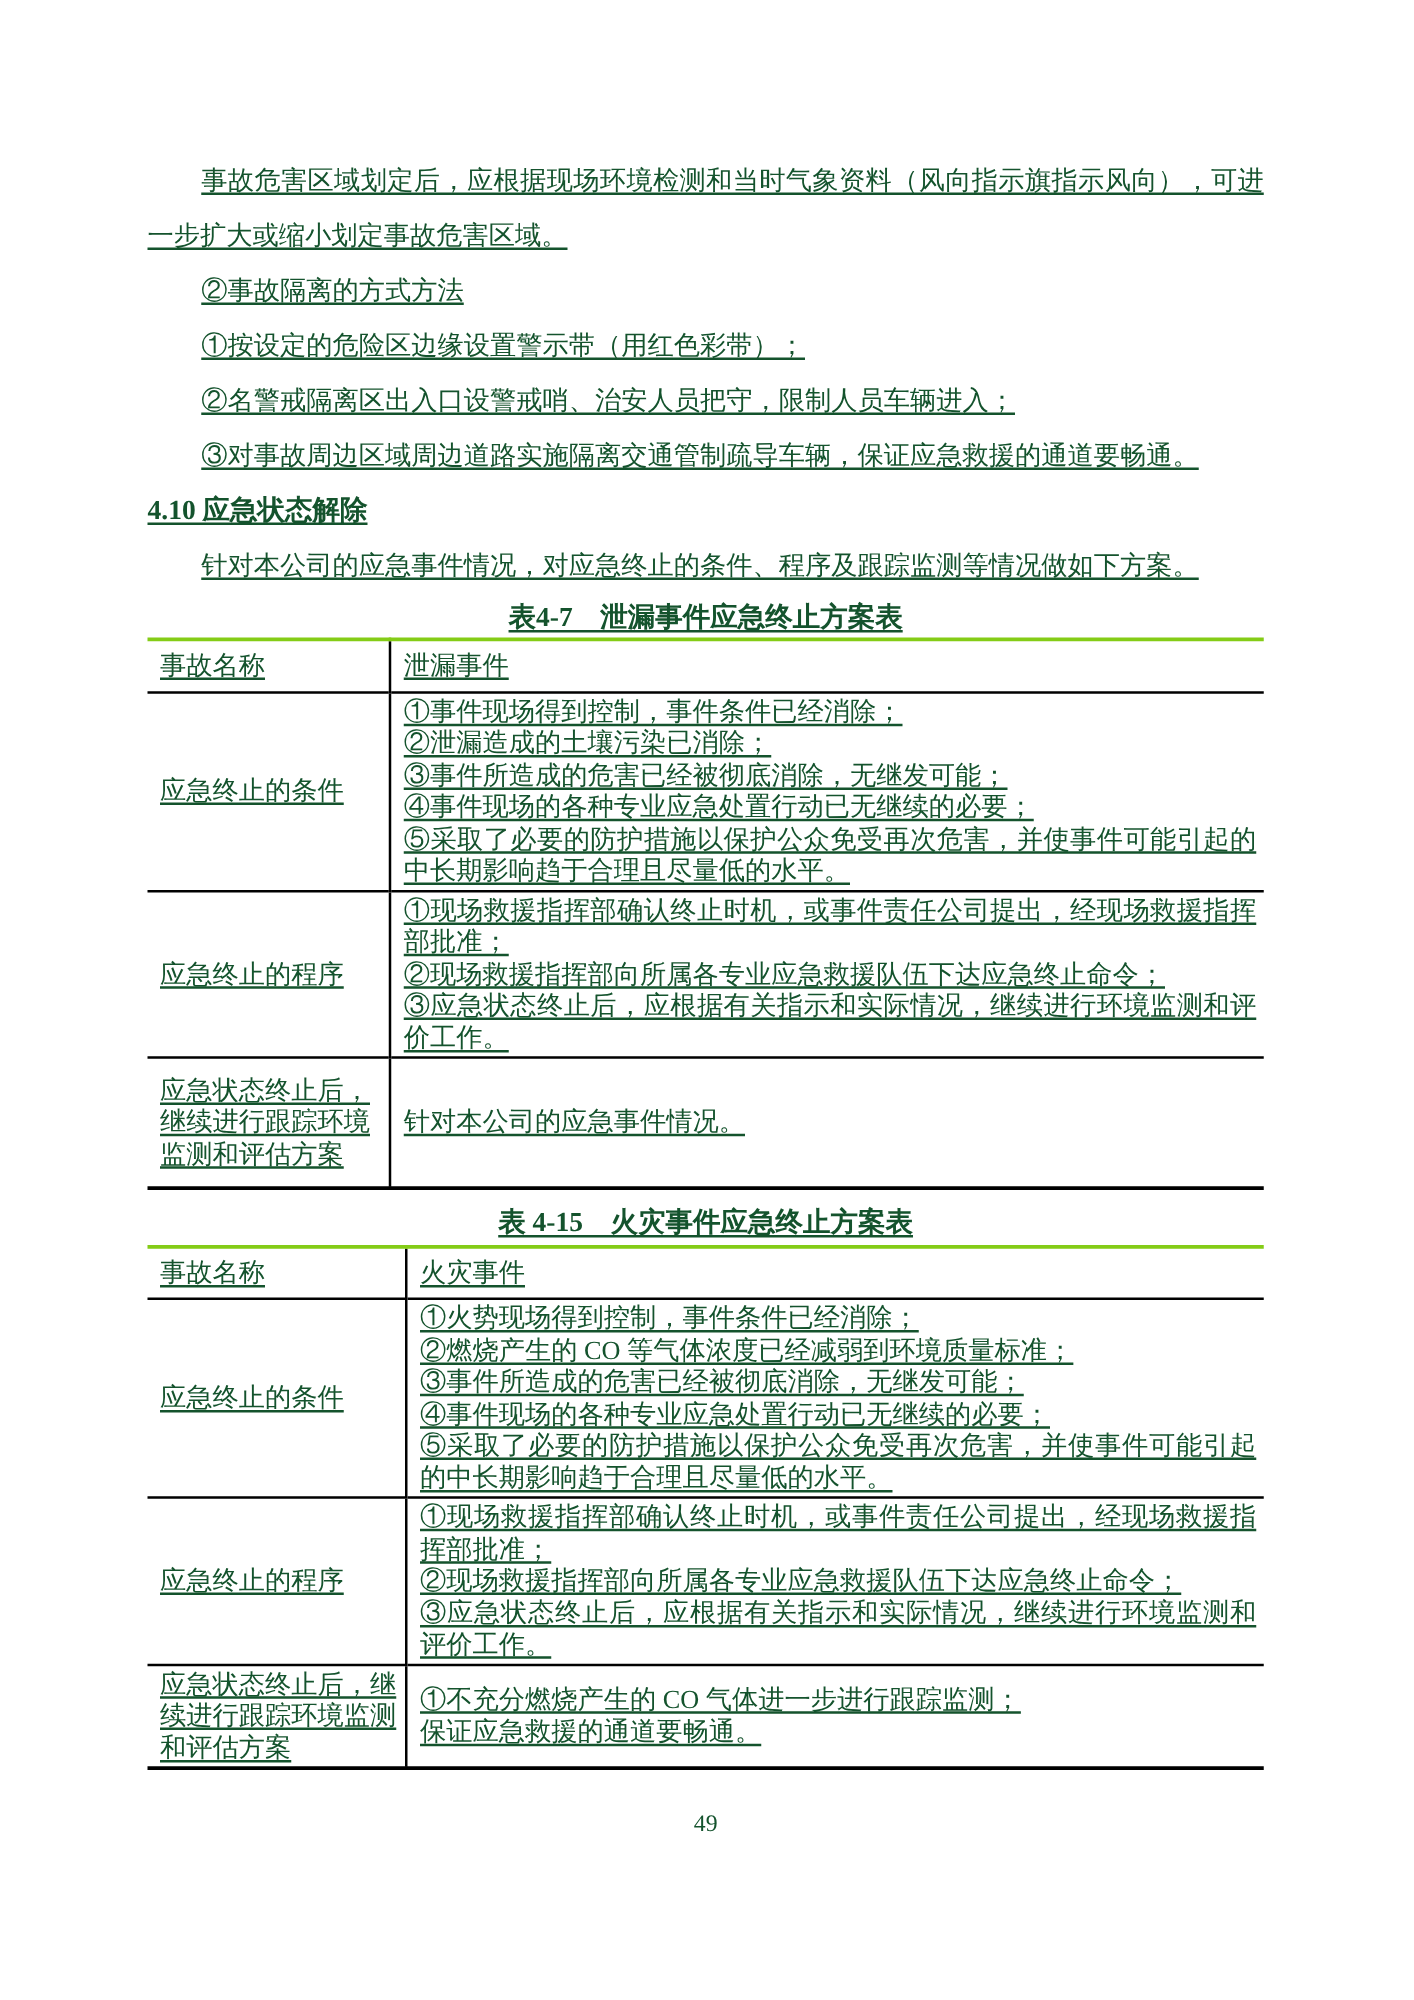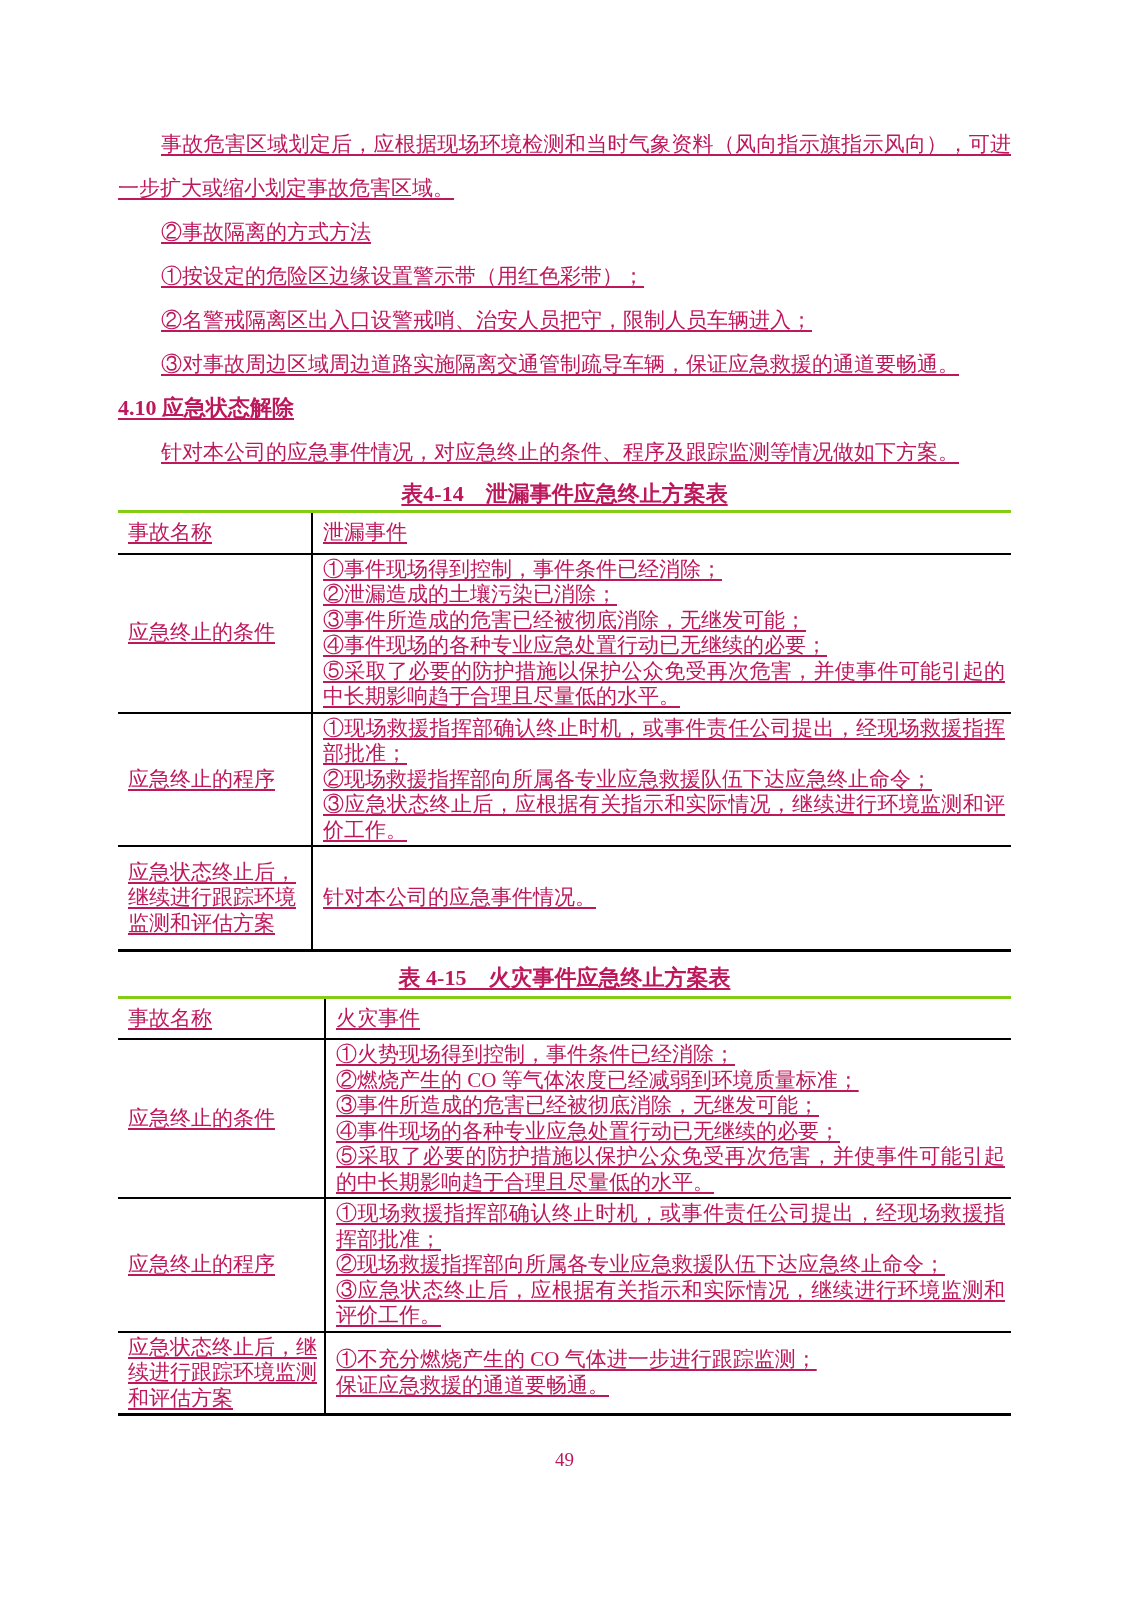--- a/index.html
+++ b/index.html
@@ -1,20 +1,20 @@
 <!DOCTYPE html>
 <html><head>
 <meta charset="utf-8">
 <style>
   html,body { margin:0; padding:0; background:#ffffff; }
   .page {
     position:relative;
     width:1131px; height:1600px;
     background:#ffffff;
-    color:#be185d;
+    color:#14532d;
     font-family:"Liberation Serif","DejaVu Serif",serif;
     box-sizing:border-box;
     padding:122px 120px 0 118px;
     overflow:hidden;
   }
   .u { text-decoration:underline; text-underline-offset:3px; }
   p.body {
     margin:0;
     font-size:21px;
     line-height:44px;
@@ -69,21 +69,21 @@
 
   <p class="body ind u">事故危害区域划定后，应根据现场环境检测和当时气象资料（风向指示旗指示风向），可进一步扩大或缩小划定事故危害区域。</p>
   <p class="body ind u">②事故隔离的方式方法</p>
   <p class="body ind u">①按设定的危险区边缘设置警示带（用红色彩带）；</p>
   <p class="body ind u">②名警戒隔离区出入口设警戒哨、治安人员把守，限制人员车辆进入；</p>
   <p class="body ind u">③对事故周边区域周边道路实施隔离交通管制疏导车辆，保证应急救援的通道要畅通。</p>
 
   <h2 class="heading u">4.10 应急状态解除</h2>
   <p class="body ind u">针对本公司的应急事件情况，对应急终止的条件、程序及跟踪监测等情况做如下方案。</p>
 
-  <div class="tbl-title u">表4-14　泄漏事件应急终止方案表</div>
+  <div class="tbl-title u">表4-7　泄漏事件应急终止方案表</div>
   <table class="doc t1">
     <tbody>
         <tr style="height:42px;">
       <td class="label">
         <div class="u">事故名称</div>
       </td>
       <td class="content">
         <div class="item u">泄漏事件</div>
       </td>
     </tr>

